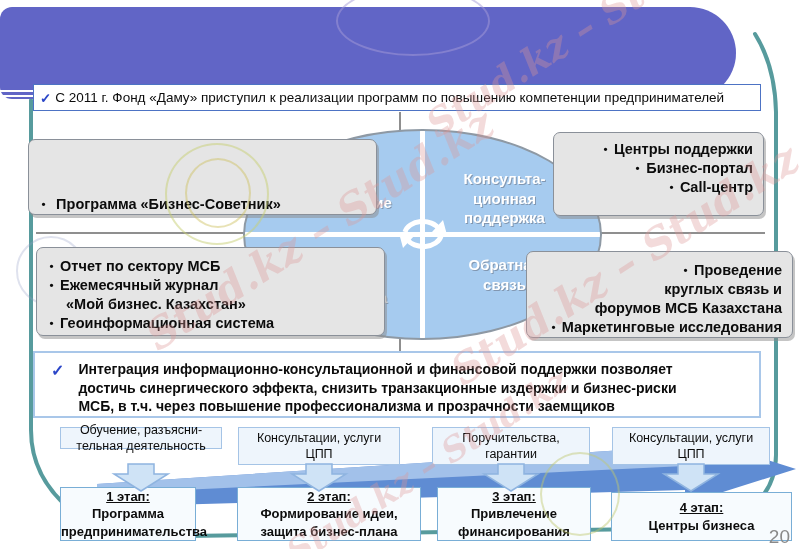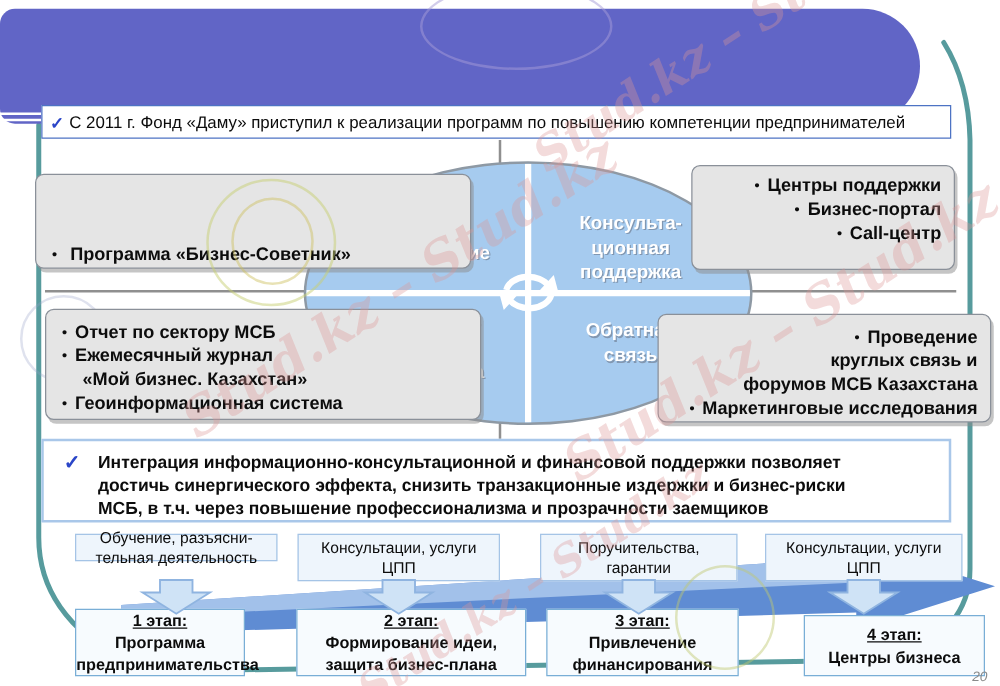--- a/index.html
+++ b/index.html
@@ -75,25 +75,25 @@
   .c3{left:432px;top:427px;width:158px;height:38px;}
   .c4{left:612px;top:427px;width:158px;height:38px;}
   .stage{
     position:absolute;background:#f7fbfe;border:1.5px solid #79aed6;z-index:3;box-sizing:border-box;
     font-size:13px;font-weight:bold;line-height:1.32;text-align:center;
     display:flex;flex-direction:column;justify-content:center;
   }
   .s1{left:60px;top:487px;width:136px;height:54px;}
   .s2{left:237px;top:487px;width:184px;height:54px;}
   .s3{left:437px;top:487px;width:154px;height:54px;}
-  .s4{left:643px;top:492px;width:145px;height:49px;align-items:center;}
+  .s4{left:611px;top:492px;width:181px;height:49px;align-items:center;}
   .stage .num{text-decoration:underline;display:block;}
   
   .frame{position:absolute;left:0;top:0;z-index:1;pointer-events:none;}
-  .pageno{position:absolute;right:10px;bottom:1px;font-size:11px;color:#8a8a8a;z-index:6;font-style:italic;}
+  .pageno{position:absolute;right:10px;bottom:1px;font-size:19px;color:#8a8a8a;z-index:6;}
   
   .wm{
     position:absolute;z-index:6;pointer-events:none;white-space:nowrap;
     font-family:"DejaVu Serif",serif;font-style:italic;font-weight:bold;
     color:#dd9797;opacity:.34;transform:rotate(-33deg);transform-origin:left center;
   }
   .wm1{left:430px;top:105px;font-size:38px;}
   .wm2{left:150px;top:315px;font-size:42px;}
   .wm3{left:455px;top:350px;font-size:42px;}
   .wm4{left:290px;top:535px;font-size:34px;}

